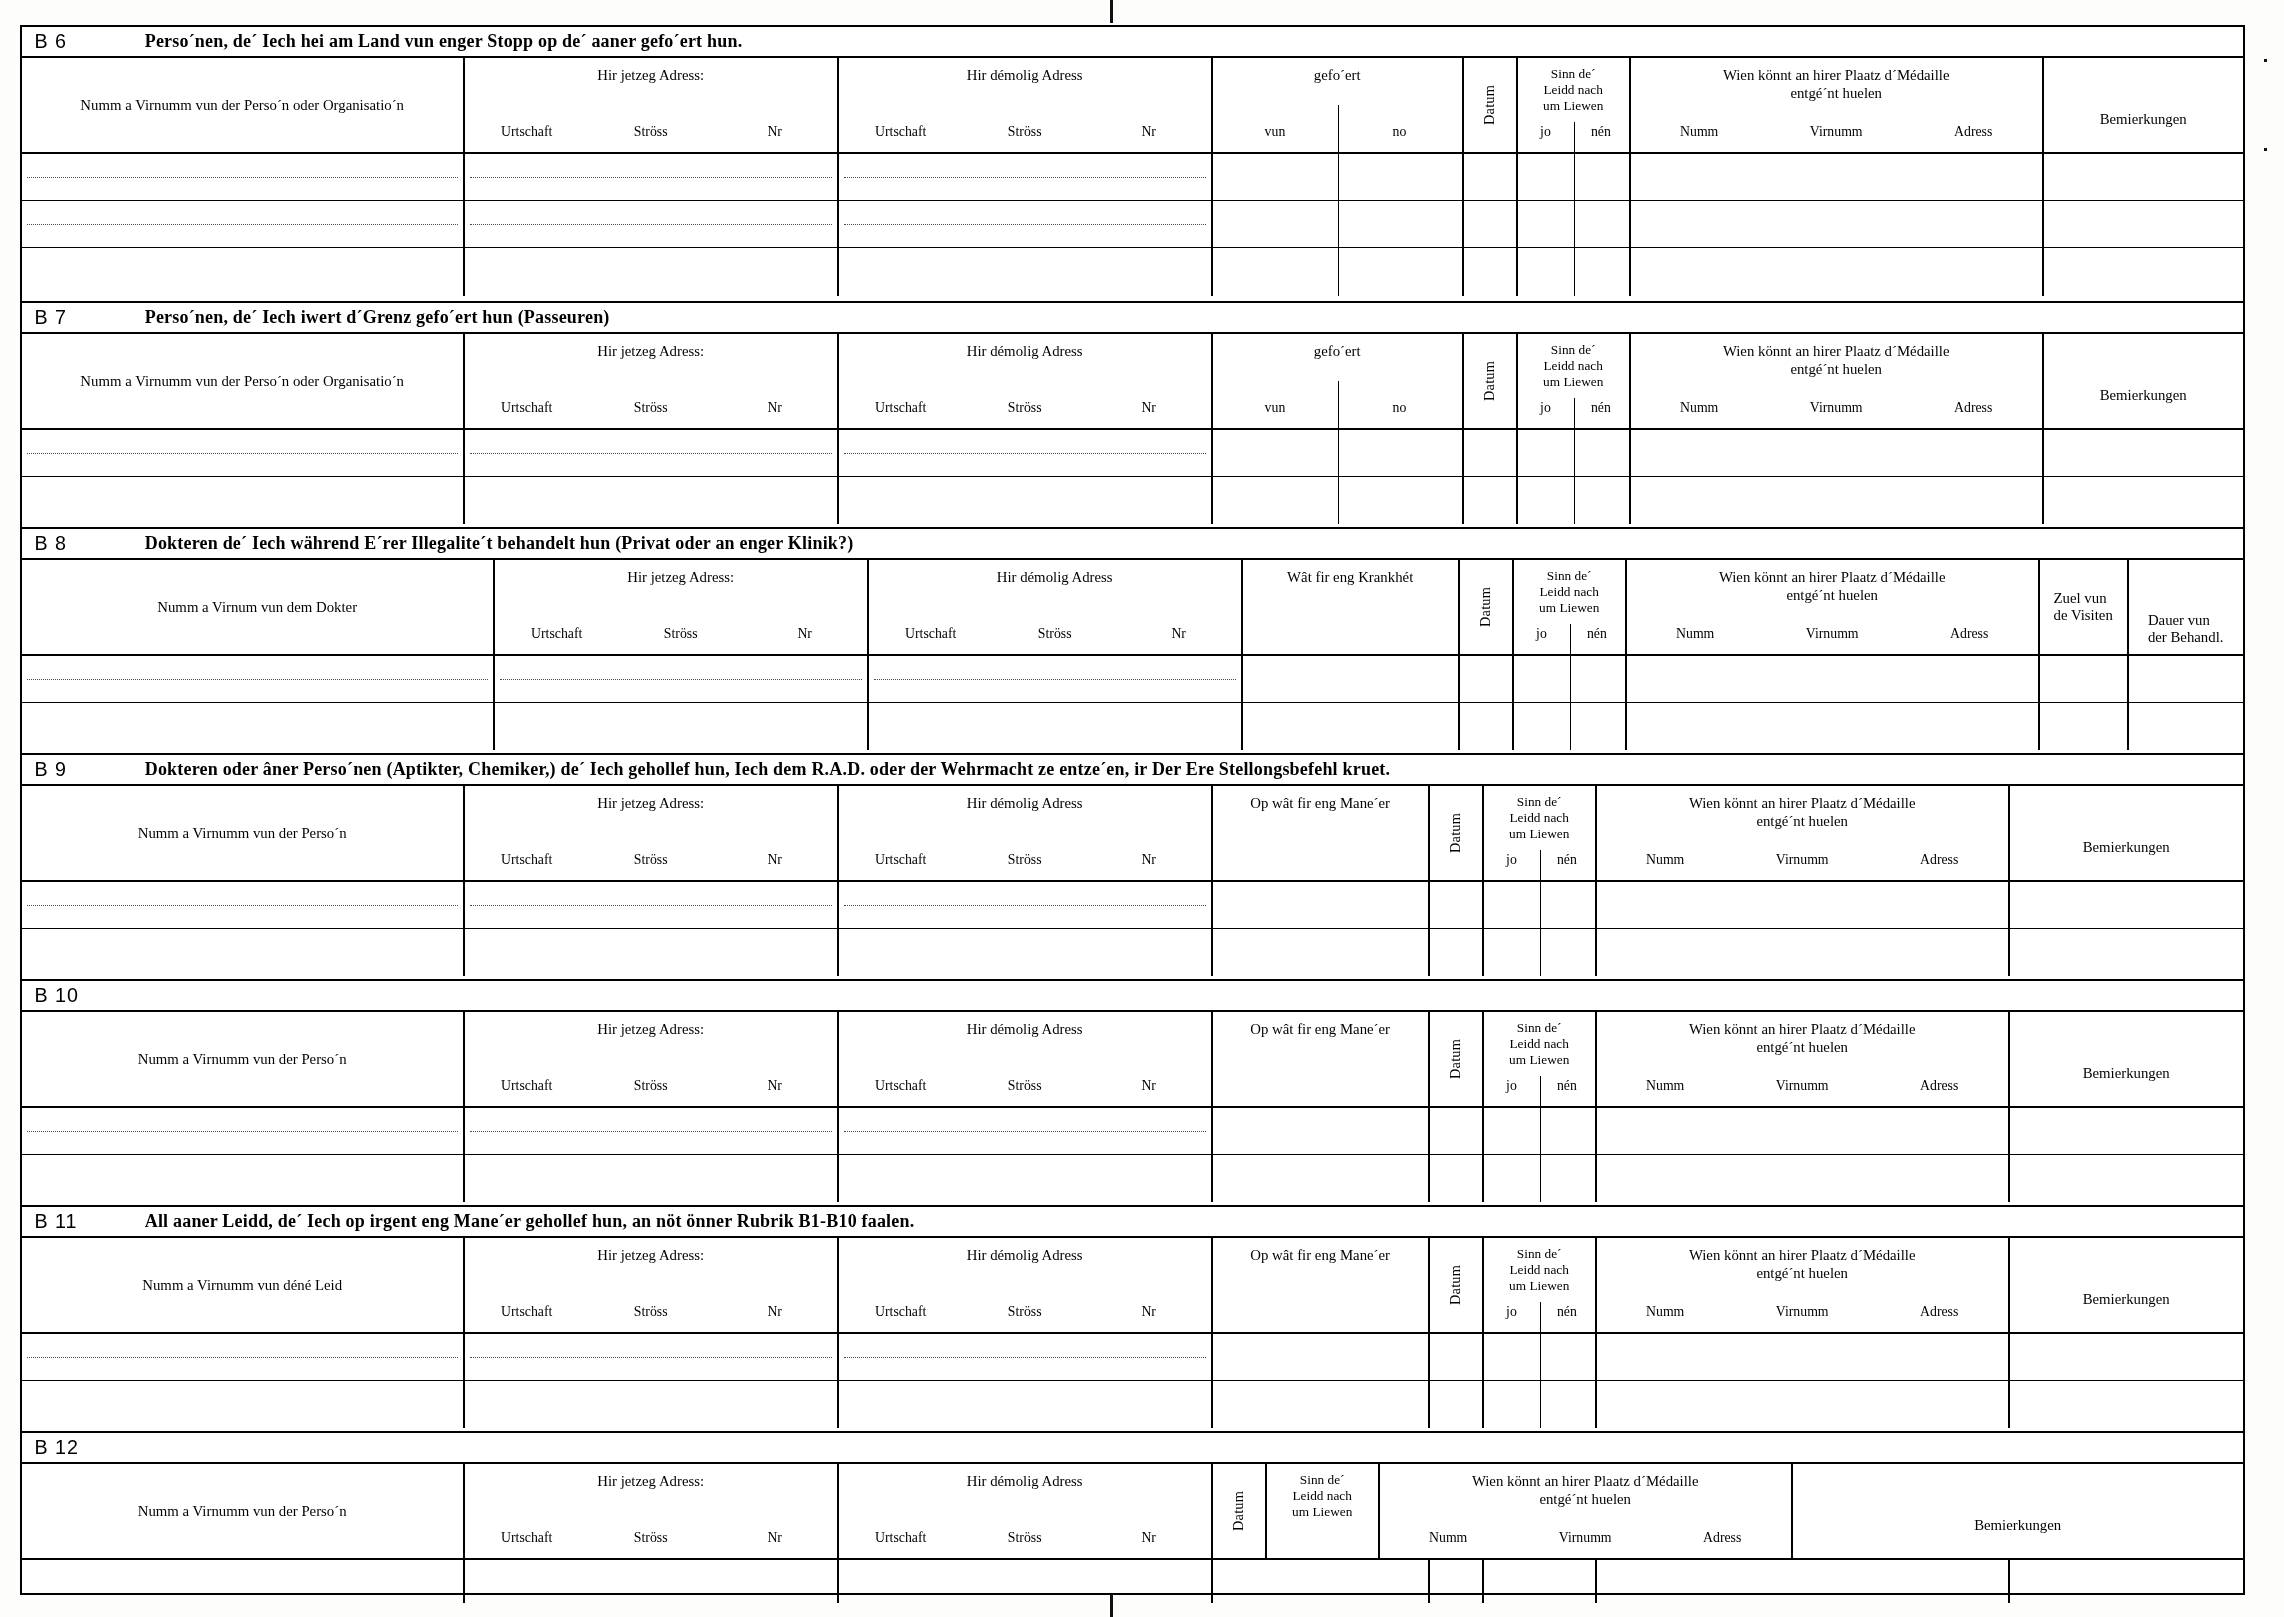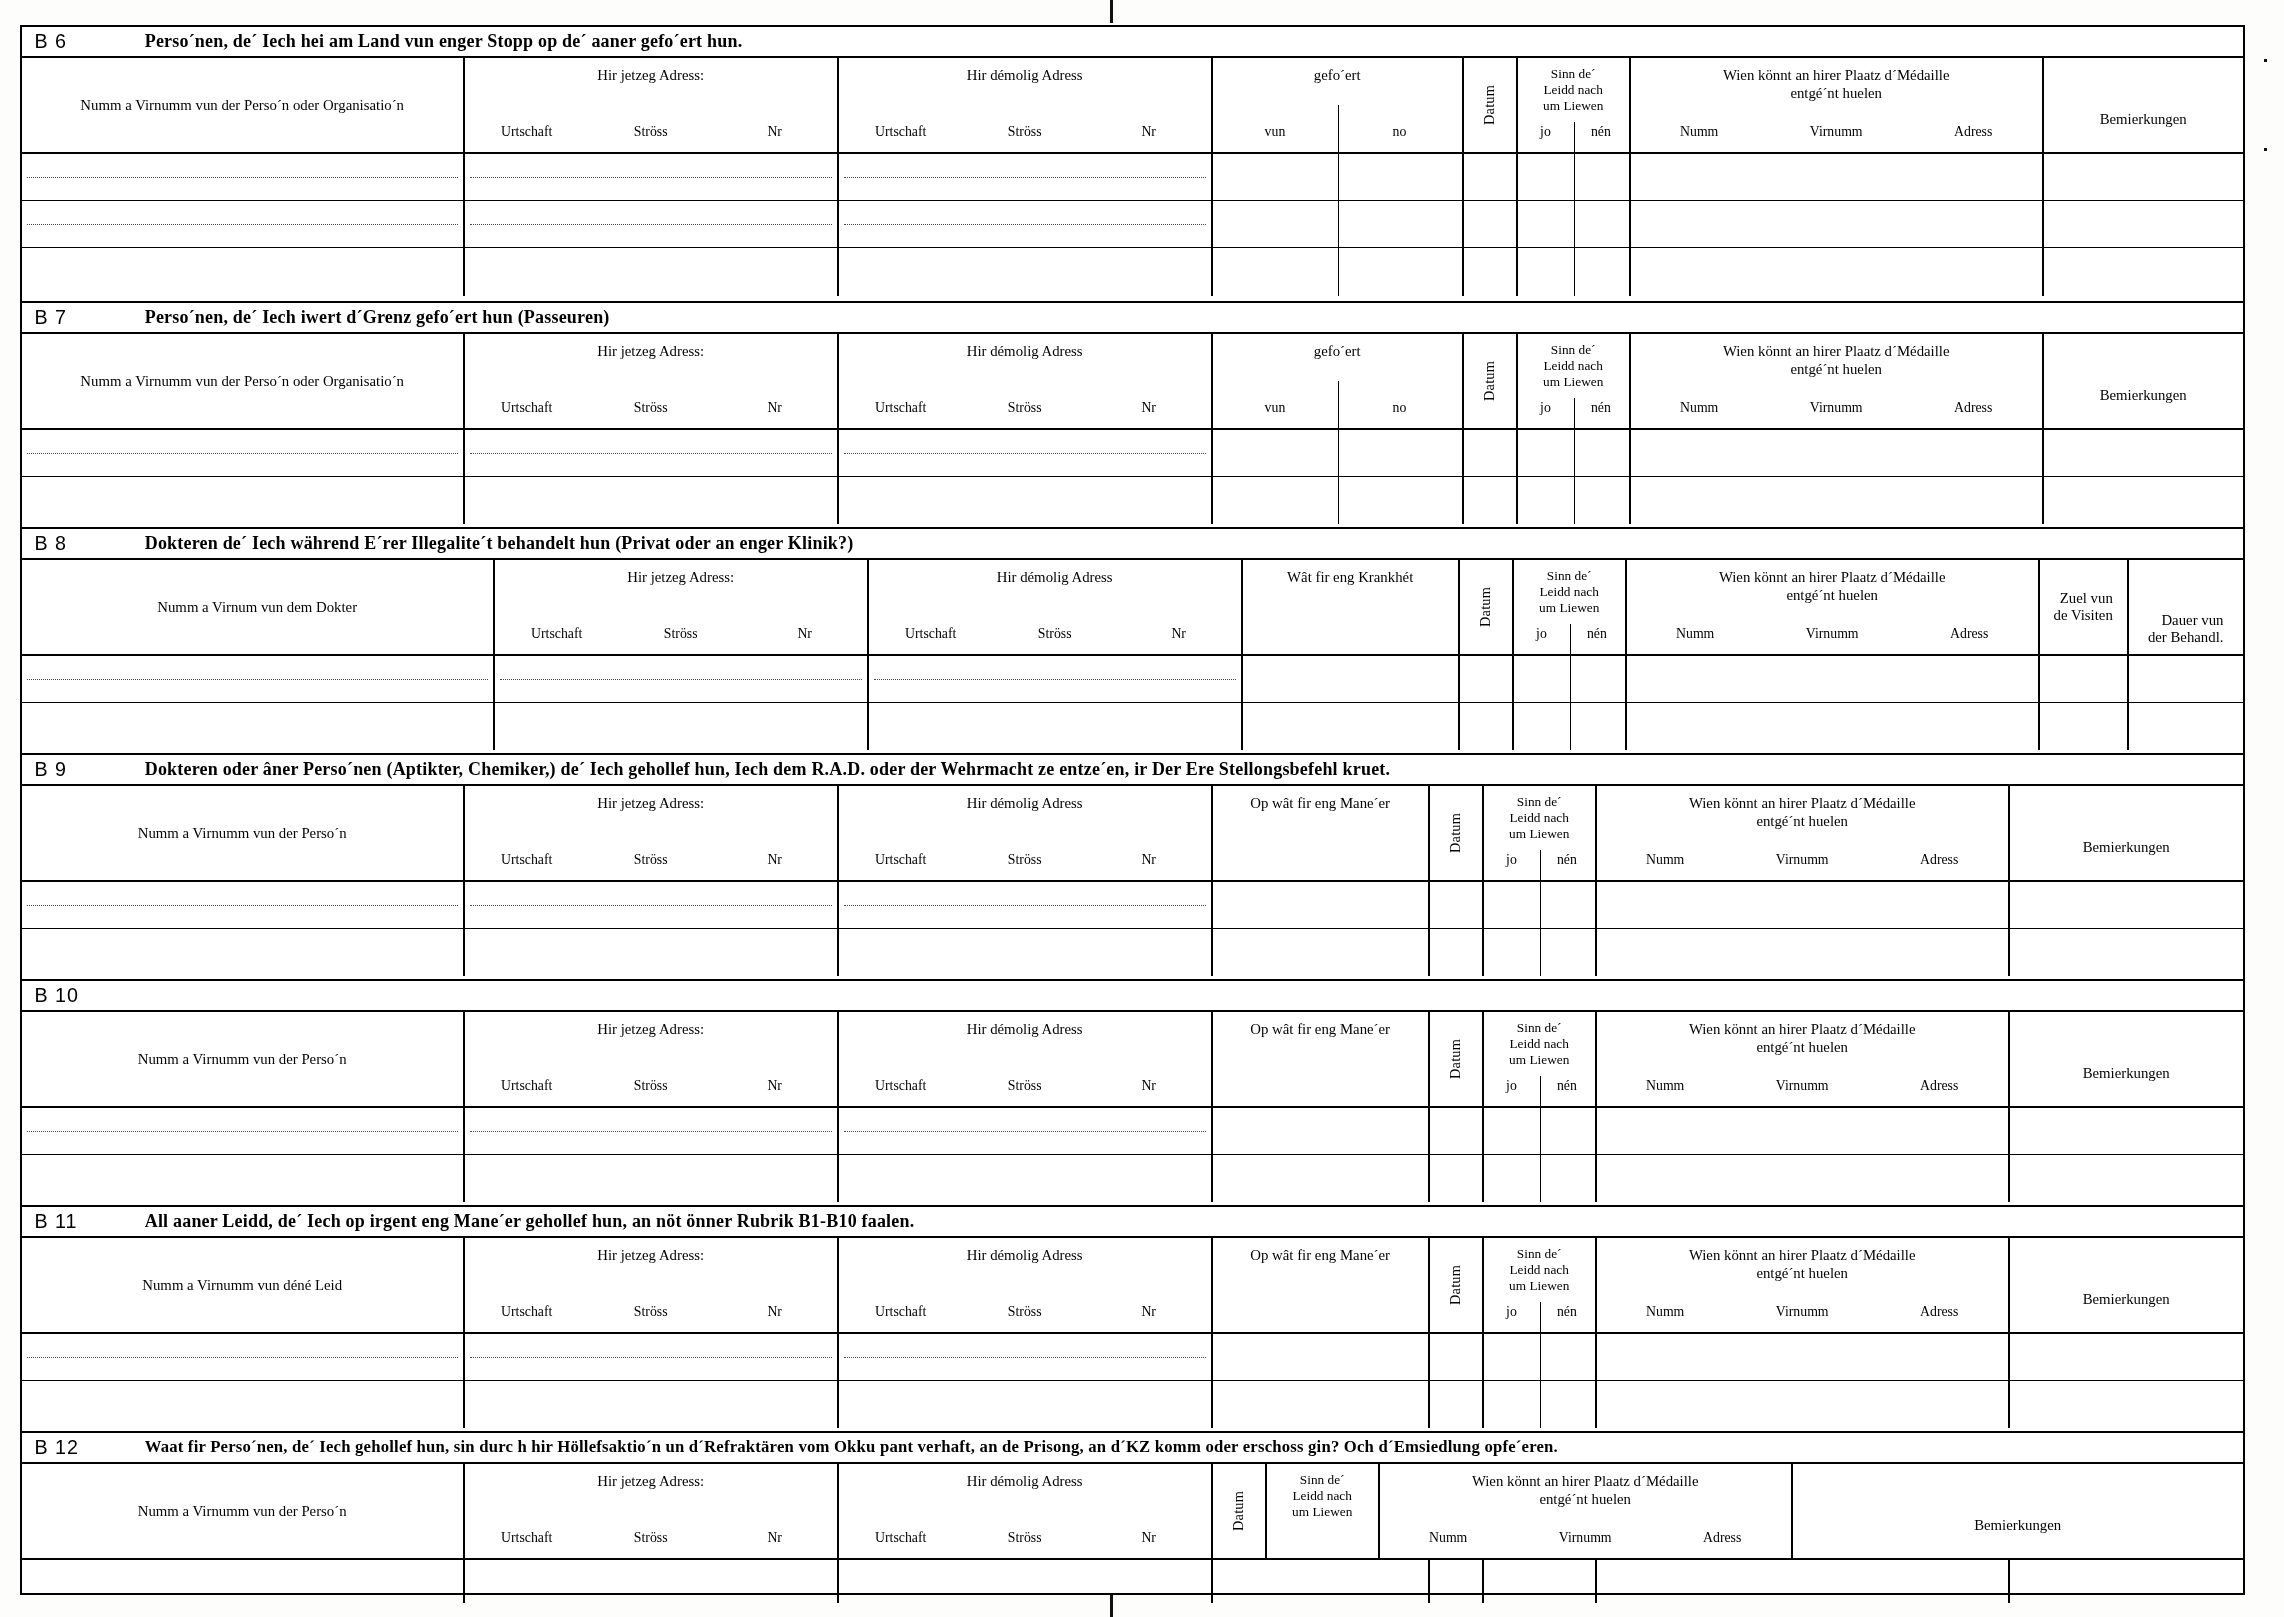--- a/index.html
+++ b/index.html
@@ -88,21 +88,21 @@
     line-height: 1.22;
     white-space: pre-line;
   }
   .col-title.small { font-size: 13.3px; }
   .col-center {
     display: flex;
     align-items: center;
     justify-content: center;
     height: 100%;
     font-size: 14.8px;
-    text-align: right;
+    text-align: left;
     padding: 0 3.9px;
     box-sizing: border-box;
   }
   .sub-row {
     position: absolute;
     left: 0; right: 0;
     bottom: 11.8px;
     display: flex;
     font-size: 13.8px;
   }
@@ -732,21 +732,20 @@
             </div>
           <div class="dcell" style="flex:0 0 413px;"></div>
           <div class="dcell" style="flex:1 1 auto;"></div>
         </div>
       </div>
     </div>
 
     <div class="section" style="height:212px;">
       <div class="sec-title">
         <div class="sec-code">B 12</div>
-        <div class="sec-heading" style="font-size:16.7px;">Waat fir Perso´nen, de´ Iech gehollef hun, sin durc h hir Höllefsaktio´n un d´Refraktären vom Okku pant verhaft, an de Prisong, an d´KZ komm oder  erschoss gin? Och d´Emsiedlung opfe´eren.</div>
       </div>
       <div class="hdr">
         <div class="col" style="flex:0 0 443px;">
           <div class="col-center">Numm a Virnumm vun der Perso´n</div>
         </div>
         <div class="col" style="flex:0 0 374px;">
           <div class="col-title">Hir jetzeg Adress:</div>
           <div class="sub-row">
             <span>Urtschaft</span>
             <span>Ströss</span>

